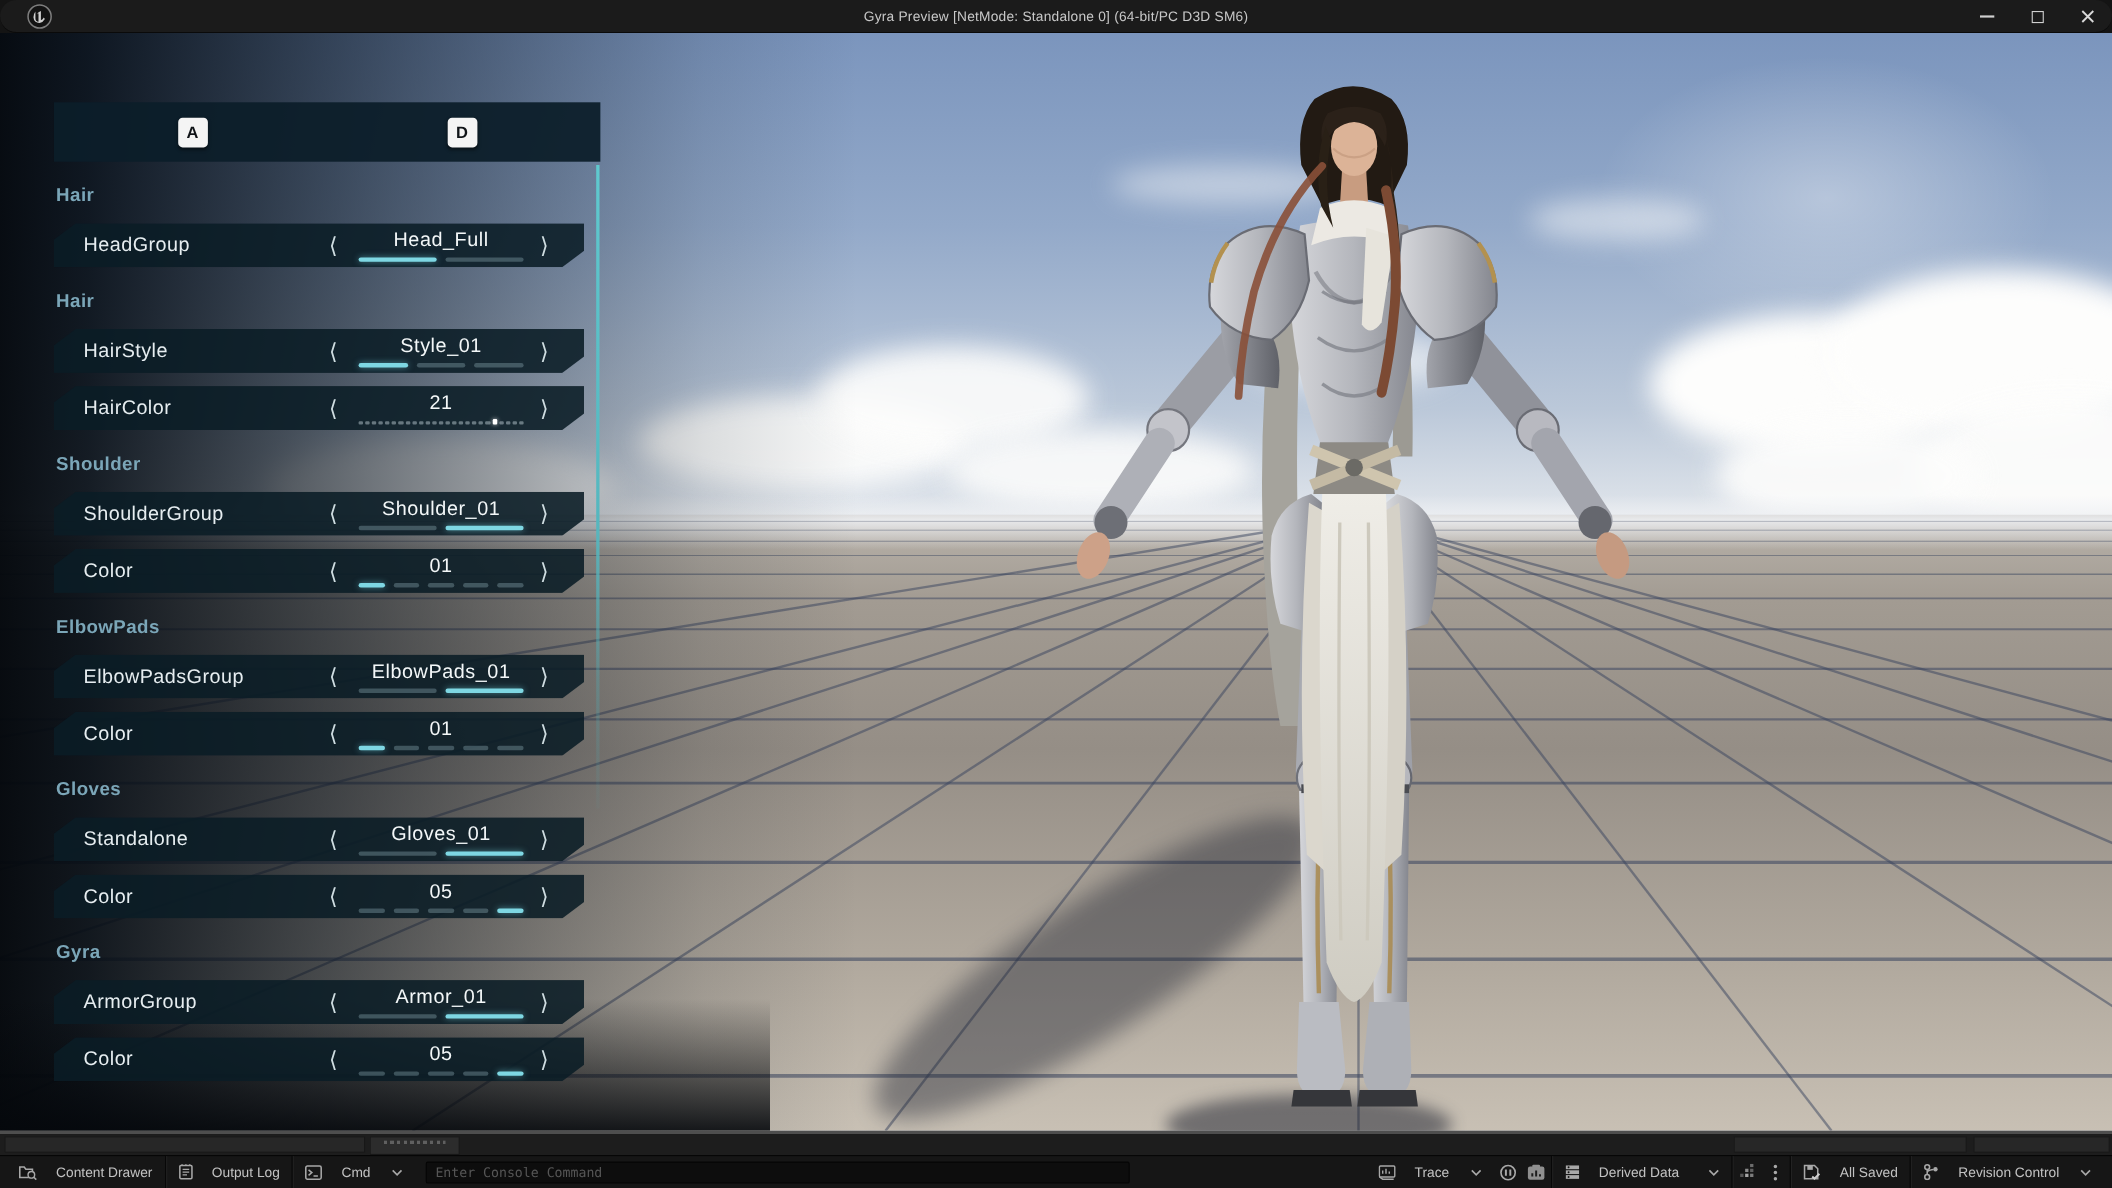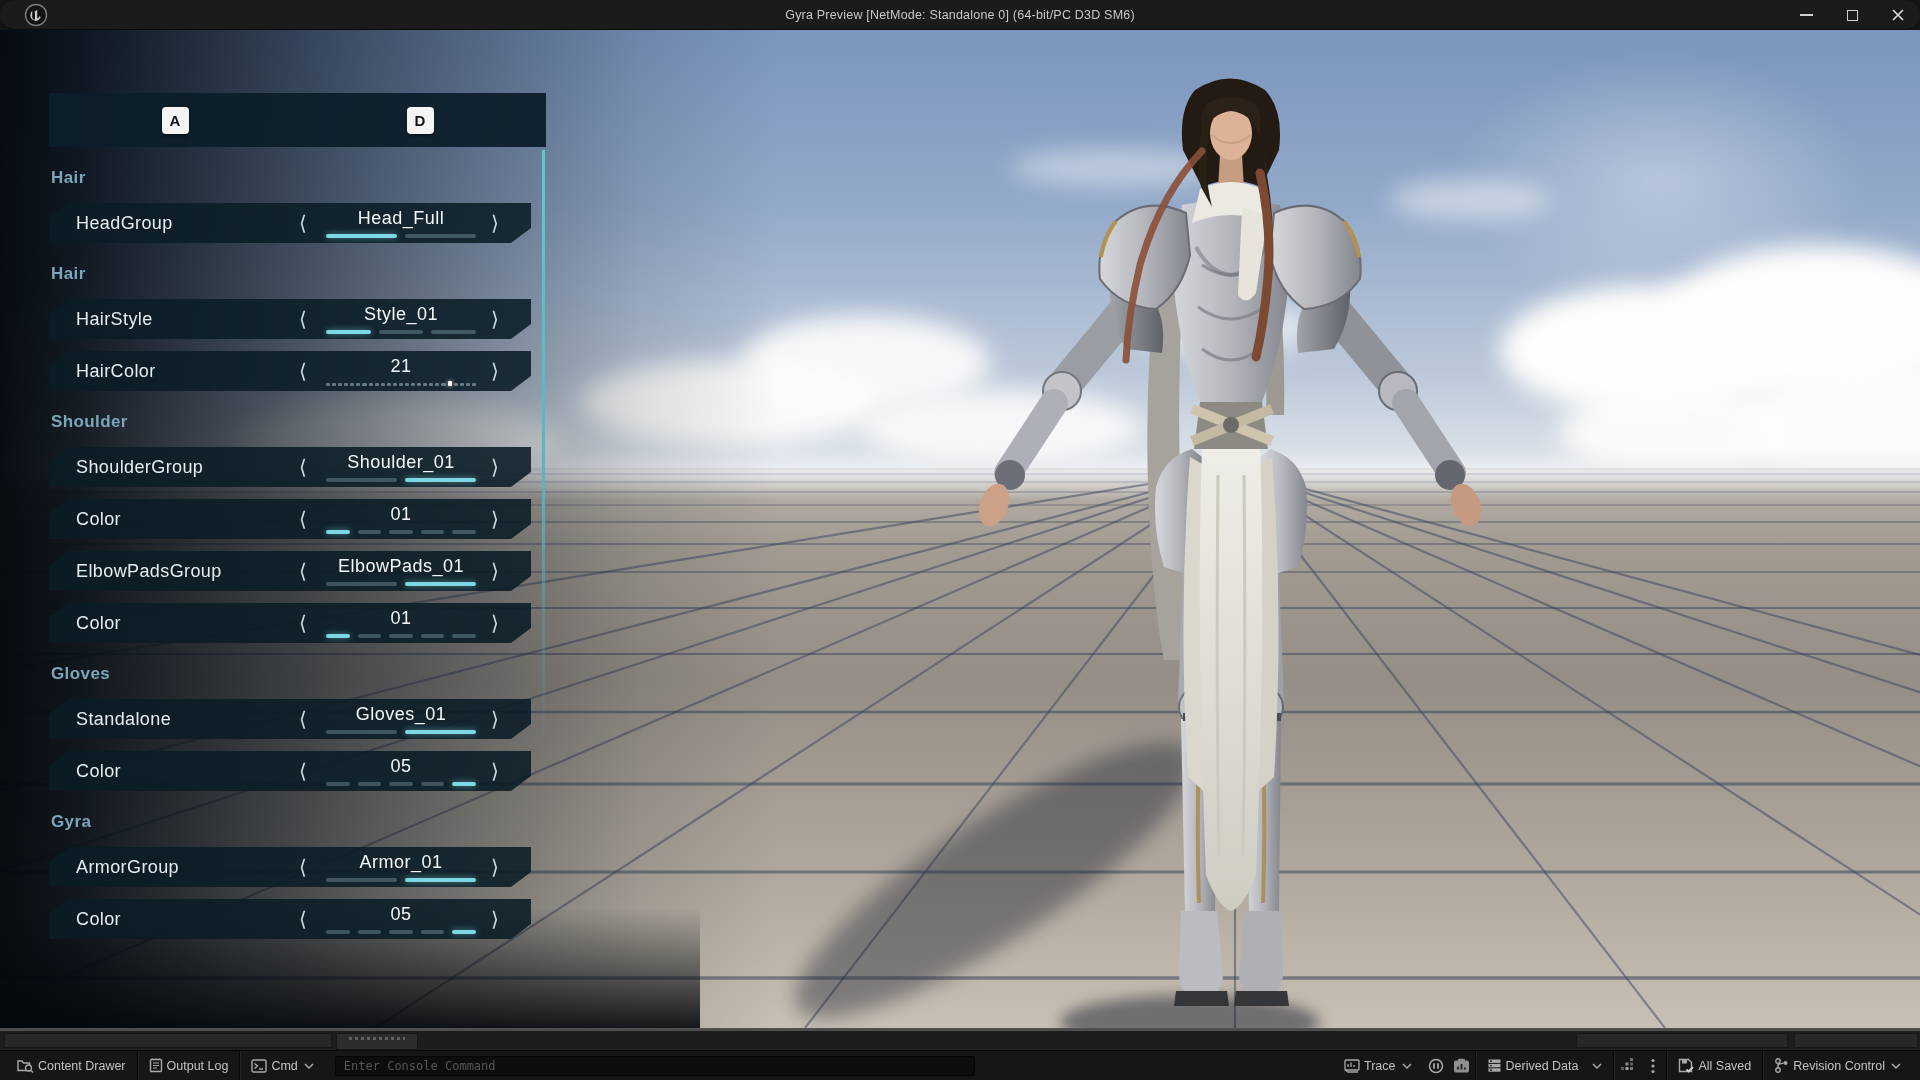--- a/index.html
+++ b/index.html
@@ -77,21 +77,21 @@
   .strip { position:absolute; top:1031px; left:0; width:1920px; height:19px; background:#1d1d1d; }
   .sw { position:absolute; top:2px; height:15px; background:#272727; border:1px solid #171717; }
   .sw-tab { background:#2c2c2c; }
   .sw-dots { position:absolute; left:12px; top:3px; width:56px; height:3px;
              background:repeating-linear-gradient(90deg,#8a8a8a 0 3px, transparent 3px 6px); opacity:0.55; }
 
   
   .statusbar { position:absolute; bottom:0; left:0; width:1920px; height:30px; background:#161616;
                border-top:1px solid #060606; display:flex; align-items:center;
                font-size:12.5px; color:#c2c2c2; padding:0 8px 0 6px; }
-  .sb-btn { display:flex; align-items:center; gap:4px; padding:0 11px; height:100%; cursor:pointer; white-space:nowrap; }
+  .sb-btn { display:flex; align-items:center; gap:17px; padding:0 11px; height:100%; cursor:pointer; white-space:nowrap; }
   .sb-btn svg { flex:none; }
   .vsep { width:1px; height:30px; background:#070707; box-shadow:1px 0 0 #242424; flex:none; }
   .console-wrap { margin-left:10px; }
   .console-input { width:640px; height:20px; background:#0d0d0d; border:1px solid #050505; border-radius:2px;
                    color:#eab308; font-family:"DejaVu Sans Mono", monospace; font-size:12px; padding:0 8px; outline:none; }
   .console-input::placeholder { color:#565656; }
   .sb-right { margin-left:auto; display:flex; align-items:center; height:100%; }
   .sb-icon-btn { display:flex; align-items:center; justify-content:center; width:26px; height:100%; cursor:pointer; }
   .caret { margin-left:2px; }
 </style>
@@ -342,20 +342,21 @@
             <div class="rval">01</div>
             <div class="chev next">⟩</div>
             <div class="segs">
               <div class="seg active"></div>
               <div class="seg"></div>
               <div class="seg"></div>
               <div class="seg"></div>
               <div class="seg"></div>
             </div>
           </div>
+          <div class="section-title">ElbowPads</div>
           <div class="crow">
             <div class="rlabel">ElbowPadsGroup</div>
             <div class="chev prev">⟨</div>
             <div class="rval">ElbowPads_01</div>
             <div class="chev next">⟩</div>
             <div class="segs">
               <div class="seg"></div>
               <div class="seg active"></div>
             </div>
           </div>

